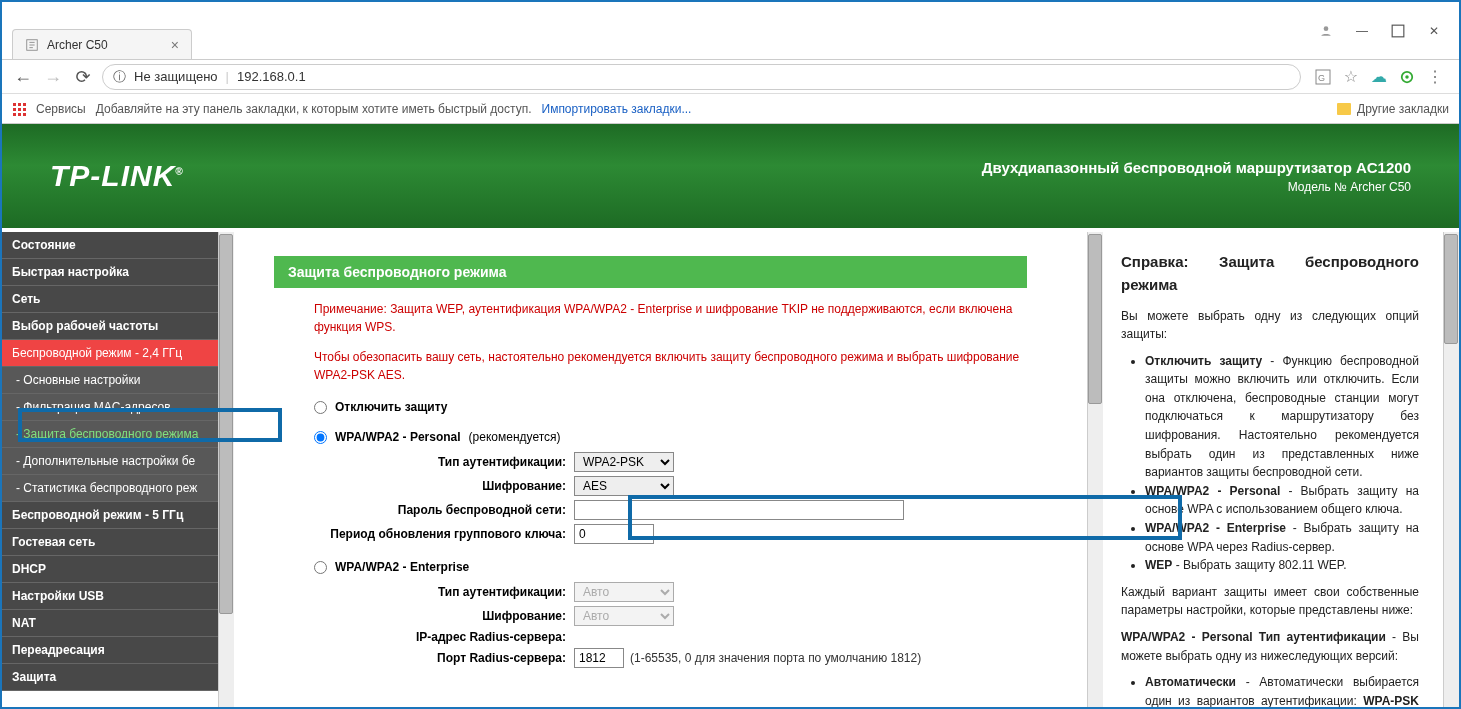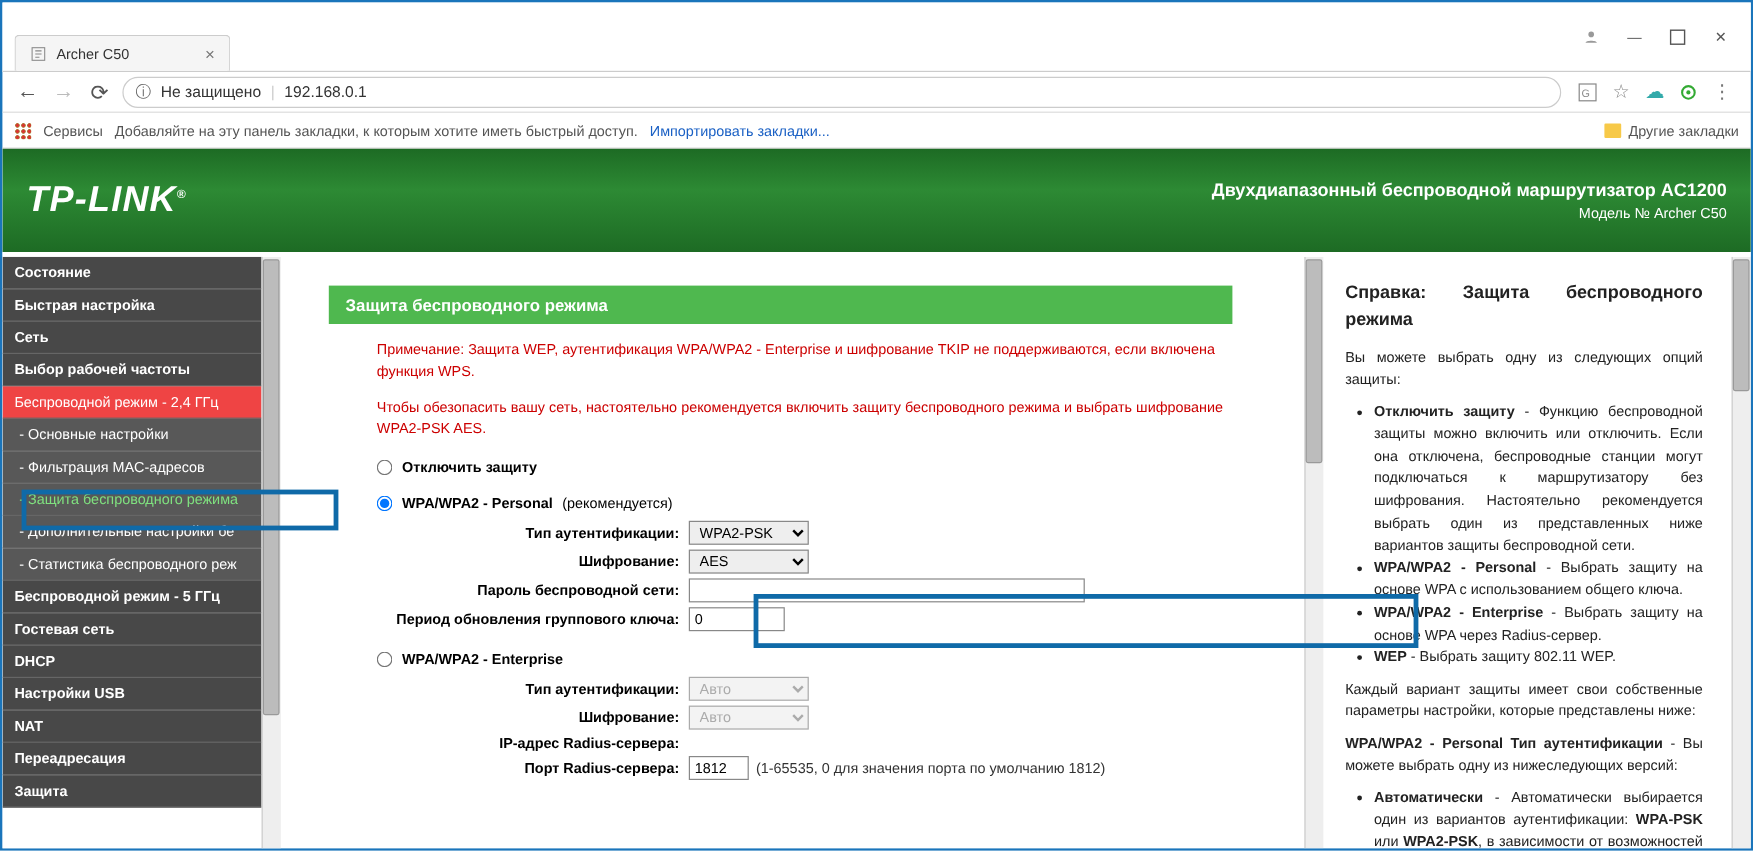--- a/index.html
+++ b/index.html
@@ -25,21 +25,21 @@
 
 .bookbar { height: 30px; display: flex; align-items: center; padding: 0 10px; gap: 10px; border-bottom: 1px solid #ccc; font-size: 12px; color: #555; }
 .apps-icon { width: 14px; height: 14px; display: inline-block; background:
   radial-gradient(circle, #d33 1.5px, transparent 1.5px) 0 0/5px 5px,
   radial-gradient(circle, #3a3 1.5px, transparent 1.5px) 5px 0/5px 5px,
   radial-gradient(circle, #fb0 1.5px, transparent 1.5px) 0 5px/5px 5px; }
 .bookbar a { color: #1a60c4; text-decoration: none; }
 .book-right { margin-left: auto; display: flex; align-items: center; gap: 6px; }
 .folder-icon { width: 14px; height: 12px; background: #f7c948; border-radius: 1px; display: inline-block; }
 
-.page-header { background: linear-gradient(#1d6b24, #2d8a34 40%, #1d6b24); height: 86px; display: flex; align-items: center; padding: 0 20px; color: #fff; }
+.page-header { background: linear-gradient(#1d6b24, #2d8a34 40%, #1d6b24); height: 104px; display: flex; align-items: center; padding: 0 48px; color: #fff; }
 .logo-text { font-size: 30px; font-weight: bold; font-style: italic; letter-spacing: 1px; }
 .sup { font-size: 10px; vertical-align: super; }
 .header-right { margin-left: auto; text-align: right; }
 .header-right .line1 { font-size: 15px; font-weight: bold; }
 .header-right .line2 { font-size: 12px; margin-top: 4px; }
 
 .page-body { flex: 1; display: flex; overflow: hidden; border-top: 4px solid #fff; }
 .col-scroll { position: relative; }
 .fake-scroll { position: absolute; right: 0; top: 0; bottom: 0; width: 16px; background: #eee; border-left: 1px solid #ccc; }
 .fake-thumb { background: #bcbcbc; border: 1px solid #999; border-radius: 2px; width: 14px; position: absolute; left: 0; }

